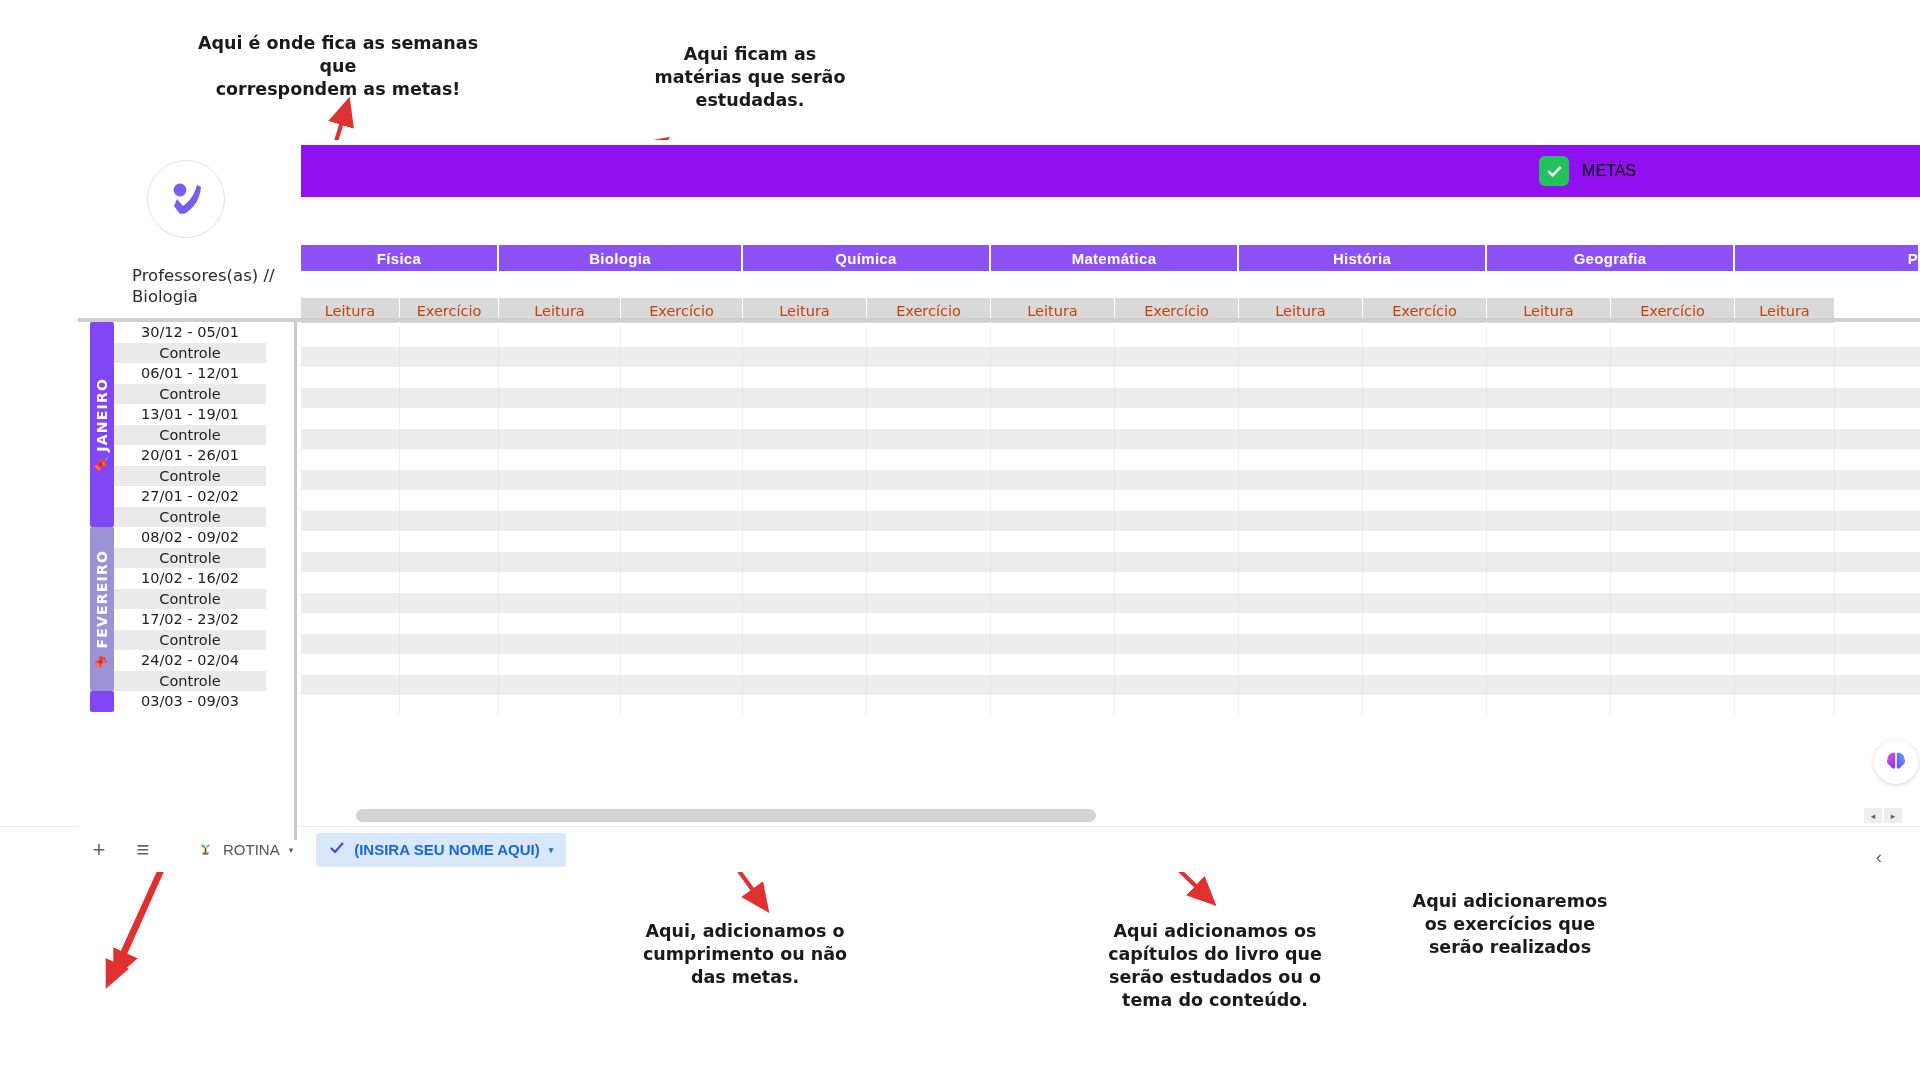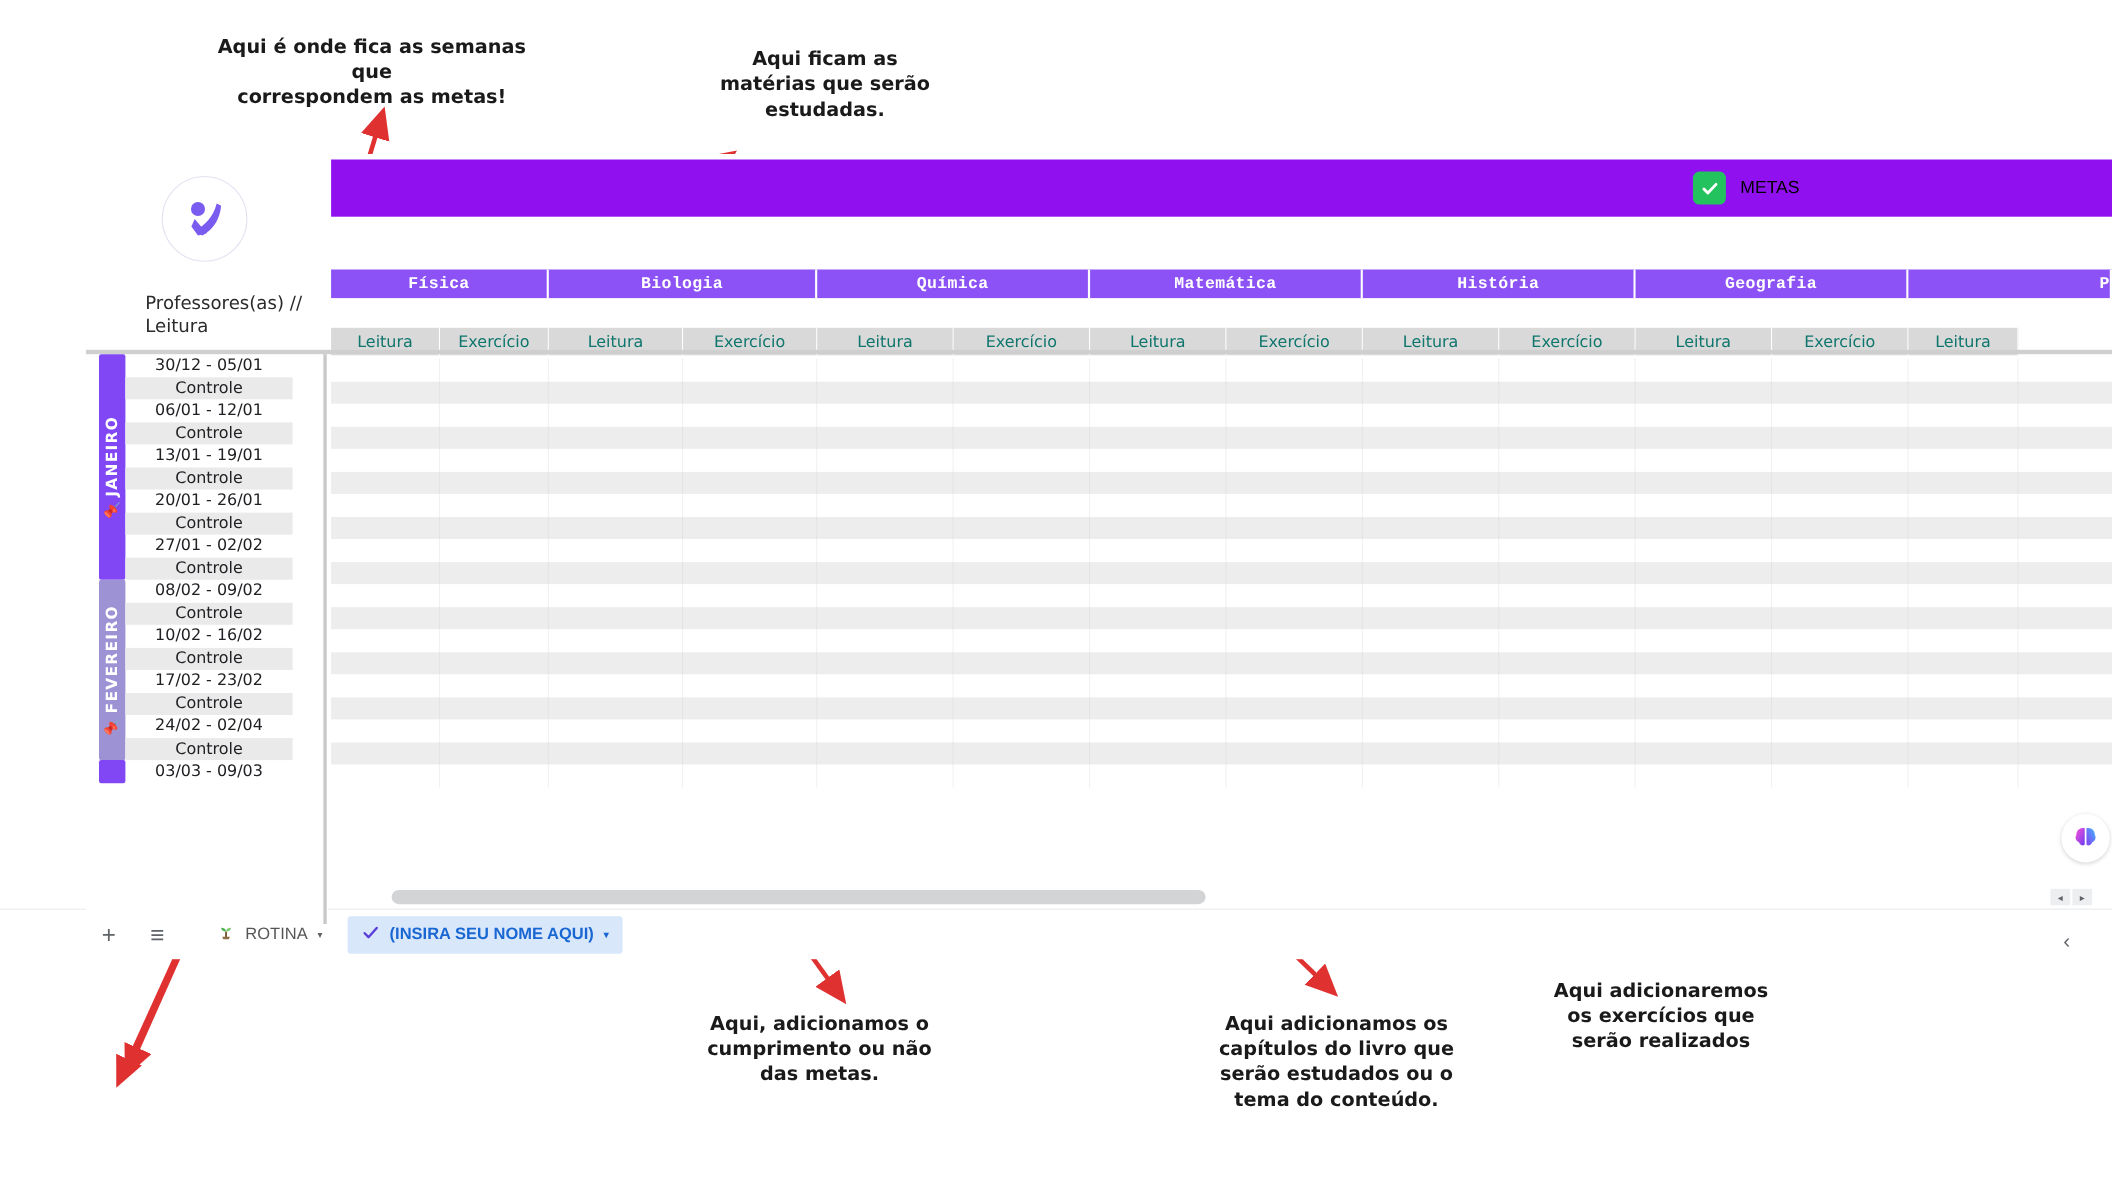--- a/index.html
+++ b/index.html
@@ -108,34 +108,34 @@
   }
 
   #subject-row {
     position: absolute; left: 0; top: 105px;
     height: 26px; display: flex;
   }
   .subject-cell {
     height: 26px; background: #8c52f5;
     border-right: 2px solid #ffffff;
     display: flex; align-items: center; justify-content: center;
-    font-family: Liberation Mono, monospace;
+    font-family: Liberation Sans, sans-serif;
     font-weight: bold; font-size: 15px; color: #ffffff; letter-spacing: .3px;
     overflow: hidden;
   }
   #subcol-row {
     position: absolute; left: 0; top: 158px;
     height: 25px; display: flex;
   }
   .subcol-cell {
     height: 25px; background: #d9d9d9;
     border-right: 1px solid #ffffff;
     display: flex; align-items: center; justify-content: center;
     font-family: "DejaVu Sans", sans-serif;
-    font-size: 14.5px; color: #0f766e;
+    font-size: 14.5px; color: #c2410c;
   }
   #body-rows { position: absolute; left: 0; top: 186px; width: 1619px; }
   .body-row { height: 20.5px; display: flex; }
   .body-row.alt { background: #ededed; }
   .body-cell { height: 20.5px; border-right: 1px solid #f1f1f1; }
   .body-row.alt .body-cell { border-right: 1px solid #e4e4e4; }
 
   
   #hscroll {
     position: absolute; left: 223px; bottom: 18px;
@@ -239,21 +239,21 @@
 
       <div id="logo">
         <svg width="44" height="44" viewBox="0 0 44 44">
           <circle cx="16" cy="13" r="6.4" fill="#7b5cf0"></circle>
           <path d="M33 8 C30 19, 24 27, 13 33 L20 37 C31 31, 36 21, 37 10 Z" fill="#7b5cf0"></path>
           <path d="M13 22 L24 35 L16 37 L10 29 Z" fill="#7b5cf0"></path>
         </svg>
       </div>
 
       <div id="hdr-professores" style="white-space:pre-line;">Professores(as) //
-Leitura</div>
+Biologia</div>
 
       <div class="thick-sep" style="top:178px;"></div>
 
       <div class="vline" style="left:216px; top:182px; height:518px;"></div>
 
       <div id="month-rails">
           <div class="month-rail" style="top: 182px; height: 205px; background: rgb(130, 71, 245);">
             <span class="month-label">JANEIRO</span>
             <span class="pin">📌</span>
           </div>

